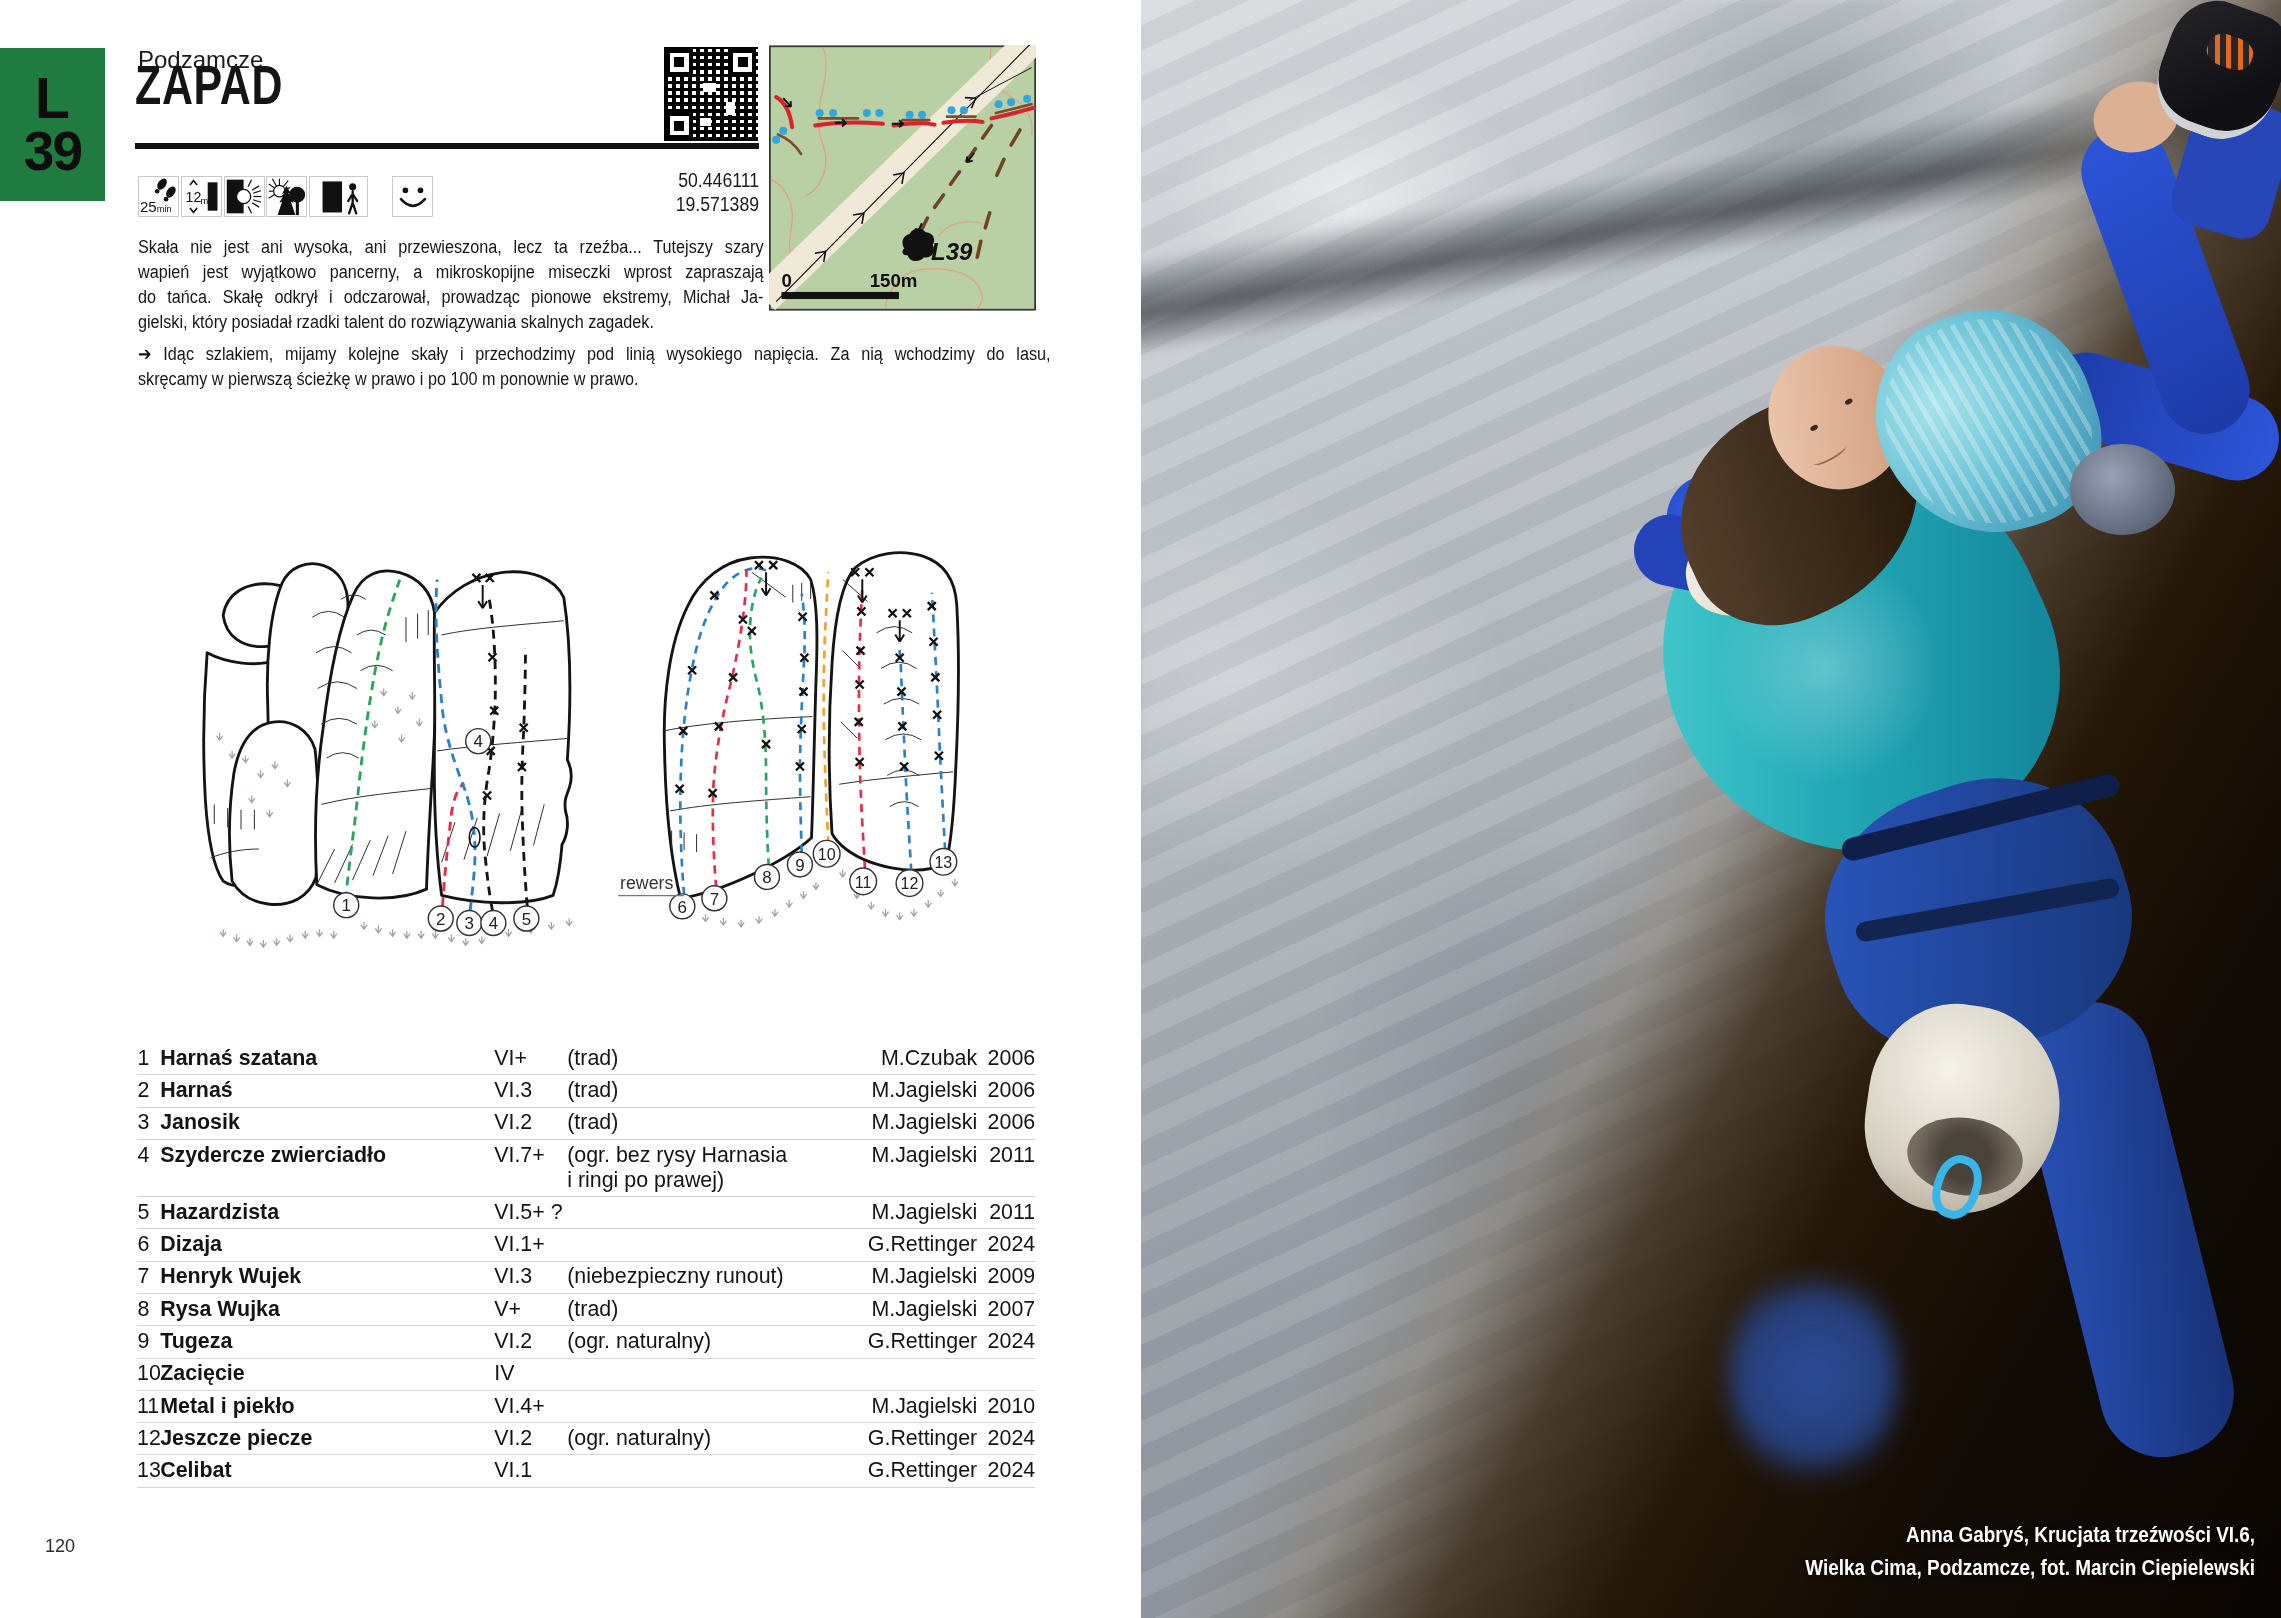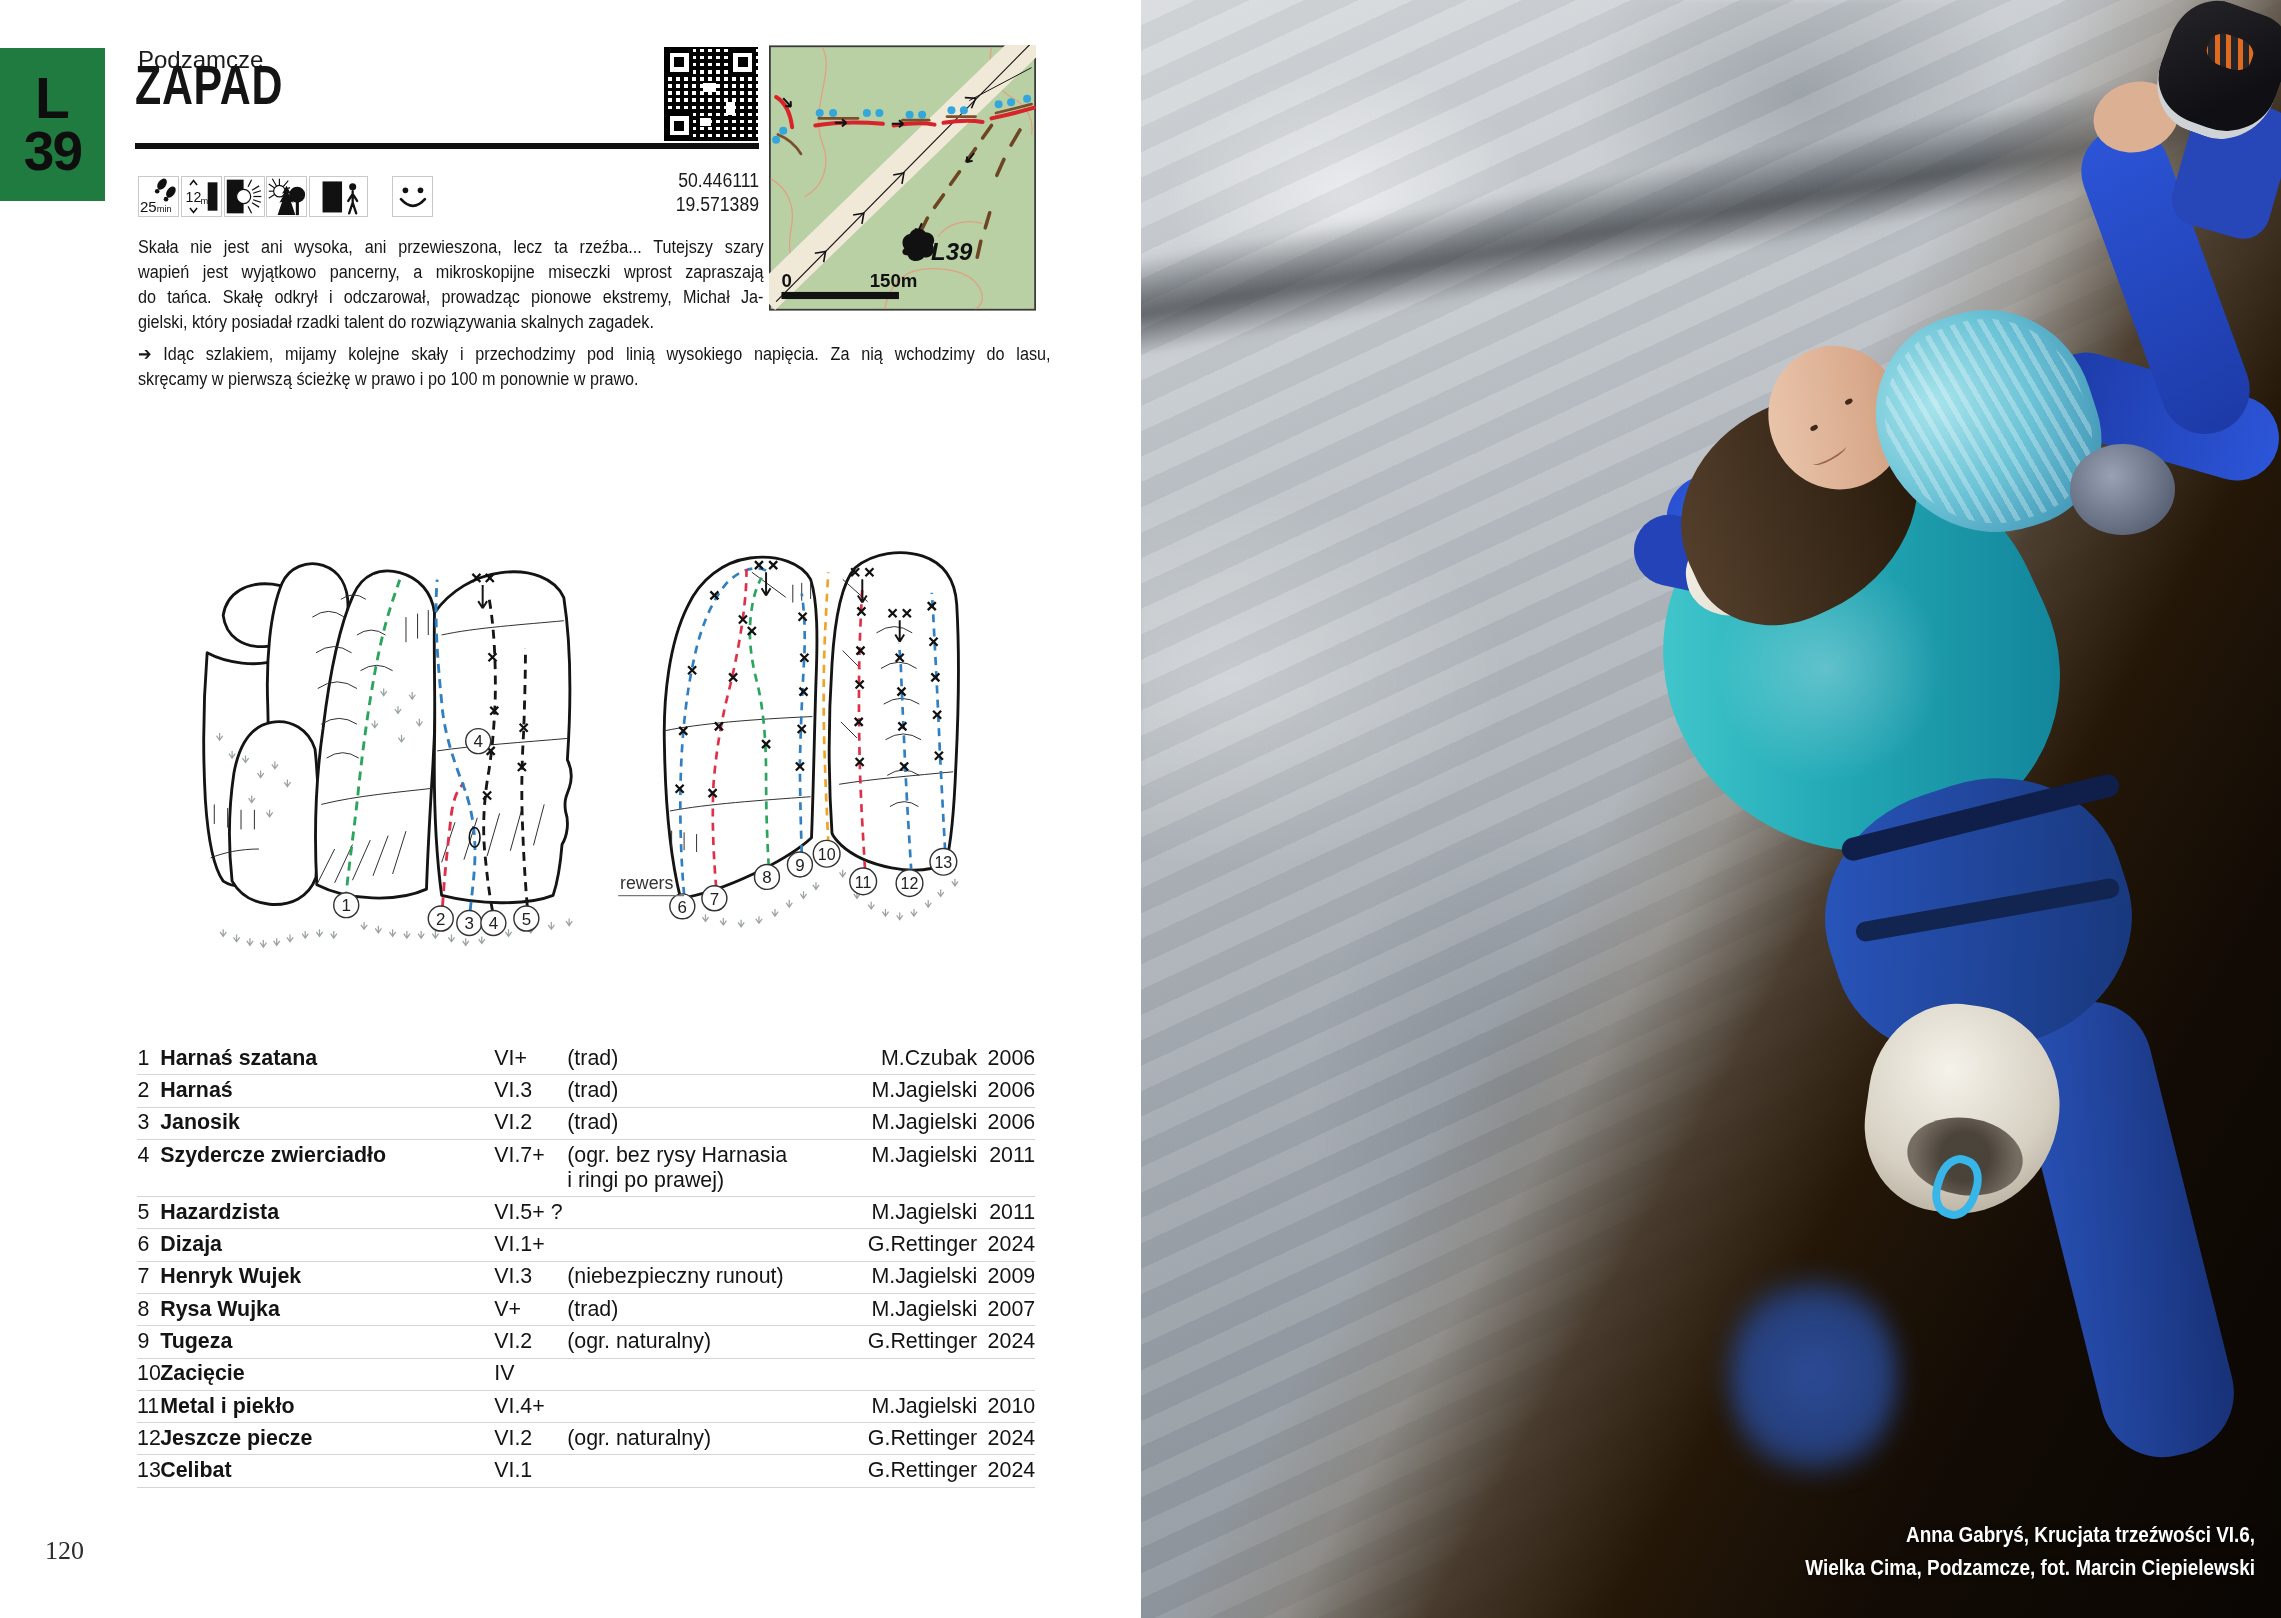--- a/index.html
+++ b/index.html
@@ -48,21 +48,21 @@
   .route-table{position:absolute;left:137px;top:1043px;width:898px;font-size:21.4px;color:#141414;}
   .rrow{display:flex;align-items:flex-start;border-bottom:0.9px solid #d4d4d4;padding:2.7px 0 3.6px 0;min-height:23px;}
   .rrow:last-child{border-bottom:0.9px solid #d4d4d4;}
   .c-no{width:12.5px;text-align:right;flex:none;}
   .c-name{width:334px;margin-left:10.7px;font-weight:bold;flex:none;}
   .c-grade{width:73px;flex:none;}
   .c-note{width:267px;flex:none;white-space:pre-line;}
   .c-author{width:143px;text-align:right;flex:none;}
   .c-year{width:58px;text-align:right;flex:none;}
 
-  .page-num{position:absolute;left:45px;top:1536px;font-size:26px;color:#2c2c2c;font-family:Liberation Serif, serif;}
+  .page-num{position:absolute;left:45px;top:1536px;font-size:18px;color:#2c2c2c;}
 
   
   .photo{position:absolute;left:1141px;top:0;width:1141px;height:1618px;overflow:hidden;
          background:linear-gradient(160deg,#d9dcdf 0%,#c3c8cd 22%,#aab0b6 48%,#979ea5 68%,#878e95 100%);}
   .photo > div{position:absolute;}
   .mottle{inset:0;background:
      radial-gradient(ellipse 285px 196px at 18% 12%,rgba(255,255,255,.55),transparent 65%),
      radial-gradient(ellipse 374px 267px at 58% 6%,rgba(116,124,132,.45),transparent 60%),
      radial-gradient(ellipse 463px 321px at 8% 42%,rgba(255,255,255,.35),transparent 60%),
      radial-gradient(ellipse 339px 463px at 33% 68%,rgba(105,113,121,.4),transparent 60%),

